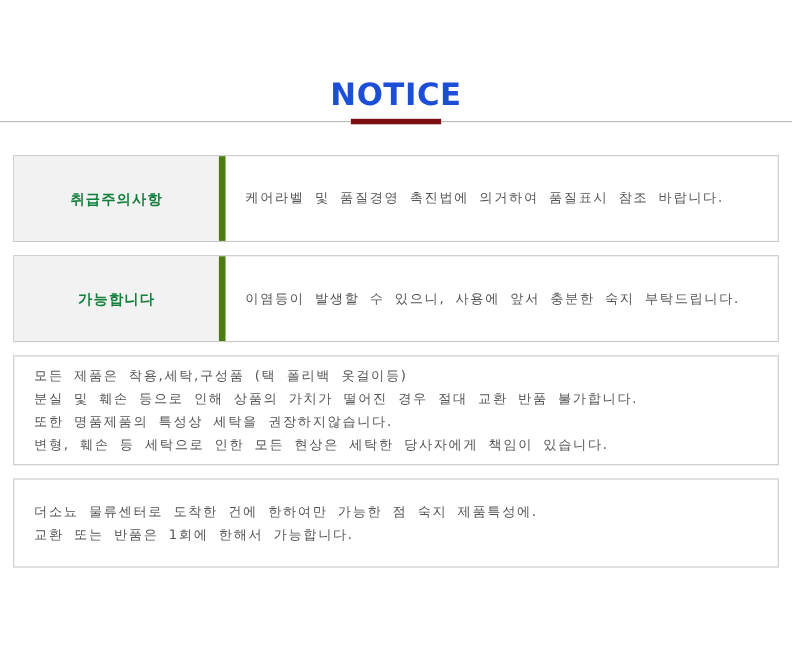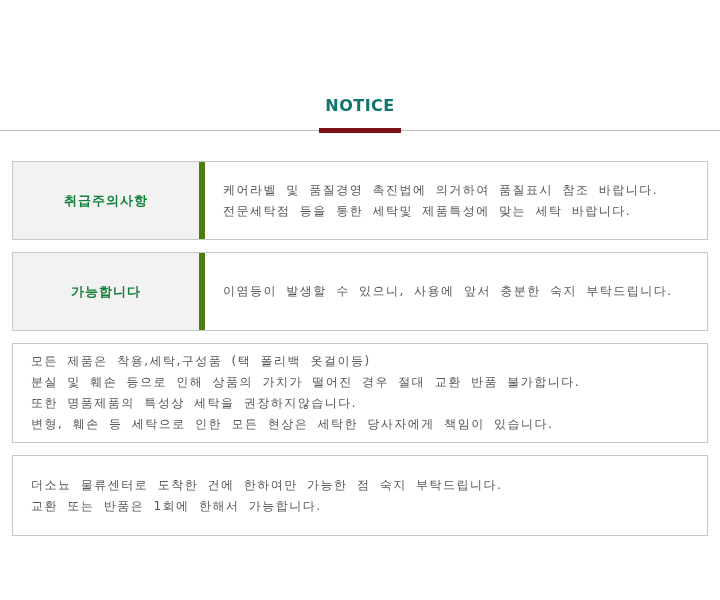--- a/index.html
+++ b/index.html
@@ -4,26 +4,26 @@
 <style>
   * { margin: 0; padding: 0; box-sizing: border-box; }
   html, body { background: #ffffff; }
   body {
     width: 720px;
     height: 600px;
     font-family: "DejaVu Sans", "Liberation Sans", sans-serif;
     overflow: hidden;
   }
   .page-title {
-    margin-top: 94px;
+    margin-top: 74px;
     text-align: center;
-    font-size: 16px;
+    font-size: 28px;
     line-height: 24px;
     font-weight: 600;
-    color: #0f766e;
+    color: #1d4ed8;
     letter-spacing: 0.5px;
   }
   .title-rule {
     position: relative;
     margin-top: 12px;
     border-top: 1px solid #bbbbbb;
     height: 0;
   }
   .title-accent {
     position: absolute;
@@ -86,21 +86,20 @@
 <div class="title-rule">
   <div class="title-accent"></div>
 </div>
 
 <div class="rows">
 
   <div class="notice-row h79">
     <div class="row-label">취급주의사항</div>
     <div class="row-content">
       <p>케어라벨 및 품질경영 촉진법에 의거하여 품질표시 참조 바랍니다.</p>
-      <p>전문세탁점 등을 통한 세탁및 제품특성에 맞는 세탁 바랍니다.</p>
     </div>
   </div>
 
   <div class="notice-row h79">
     <div class="row-label">가능합니다</div>
     <div class="row-content">
       <p>이염등이 발생할 수 있으니, 사용에 앞서 충분한 숙지 부탁드립니다.</p>
     </div>
   </div>
 
@@ -108,18 +107,18 @@
     <div class="row-content">
       <p>모든 제품은 착용,세탁,구성품 (택 폴리백 옷걸이등)</p>
       <p>분실 및 훼손 등으로 인해 상품의 가치가 떨어진 경우 절대 교환 반품 불가합니다.</p>
       <p>또한 명품제품의 특성상 세탁을 권장하지않습니다.</p>
       <p>변형, 훼손 등 세탁으로 인한 모든 현상은 세탁한 당사자에게 책임이 있습니다.</p>
     </div>
   </div>
 
   <div class="notice-row h81">
     <div class="row-content">
-      <p>더소뇨 물류센터로 도착한 건에 한하여만 가능한 점 숙지 부탁드립니다.</p>
+      <p>더소뇨 물류센터로 도착한 건에 한하여만 가능한 점 숙지 제품특성에.</p>
       <p>교환 또는 반품은 1회에 한해서 가능합니다.</p>
     </div>
   </div>
 
 </div>
 
 </body></html>

